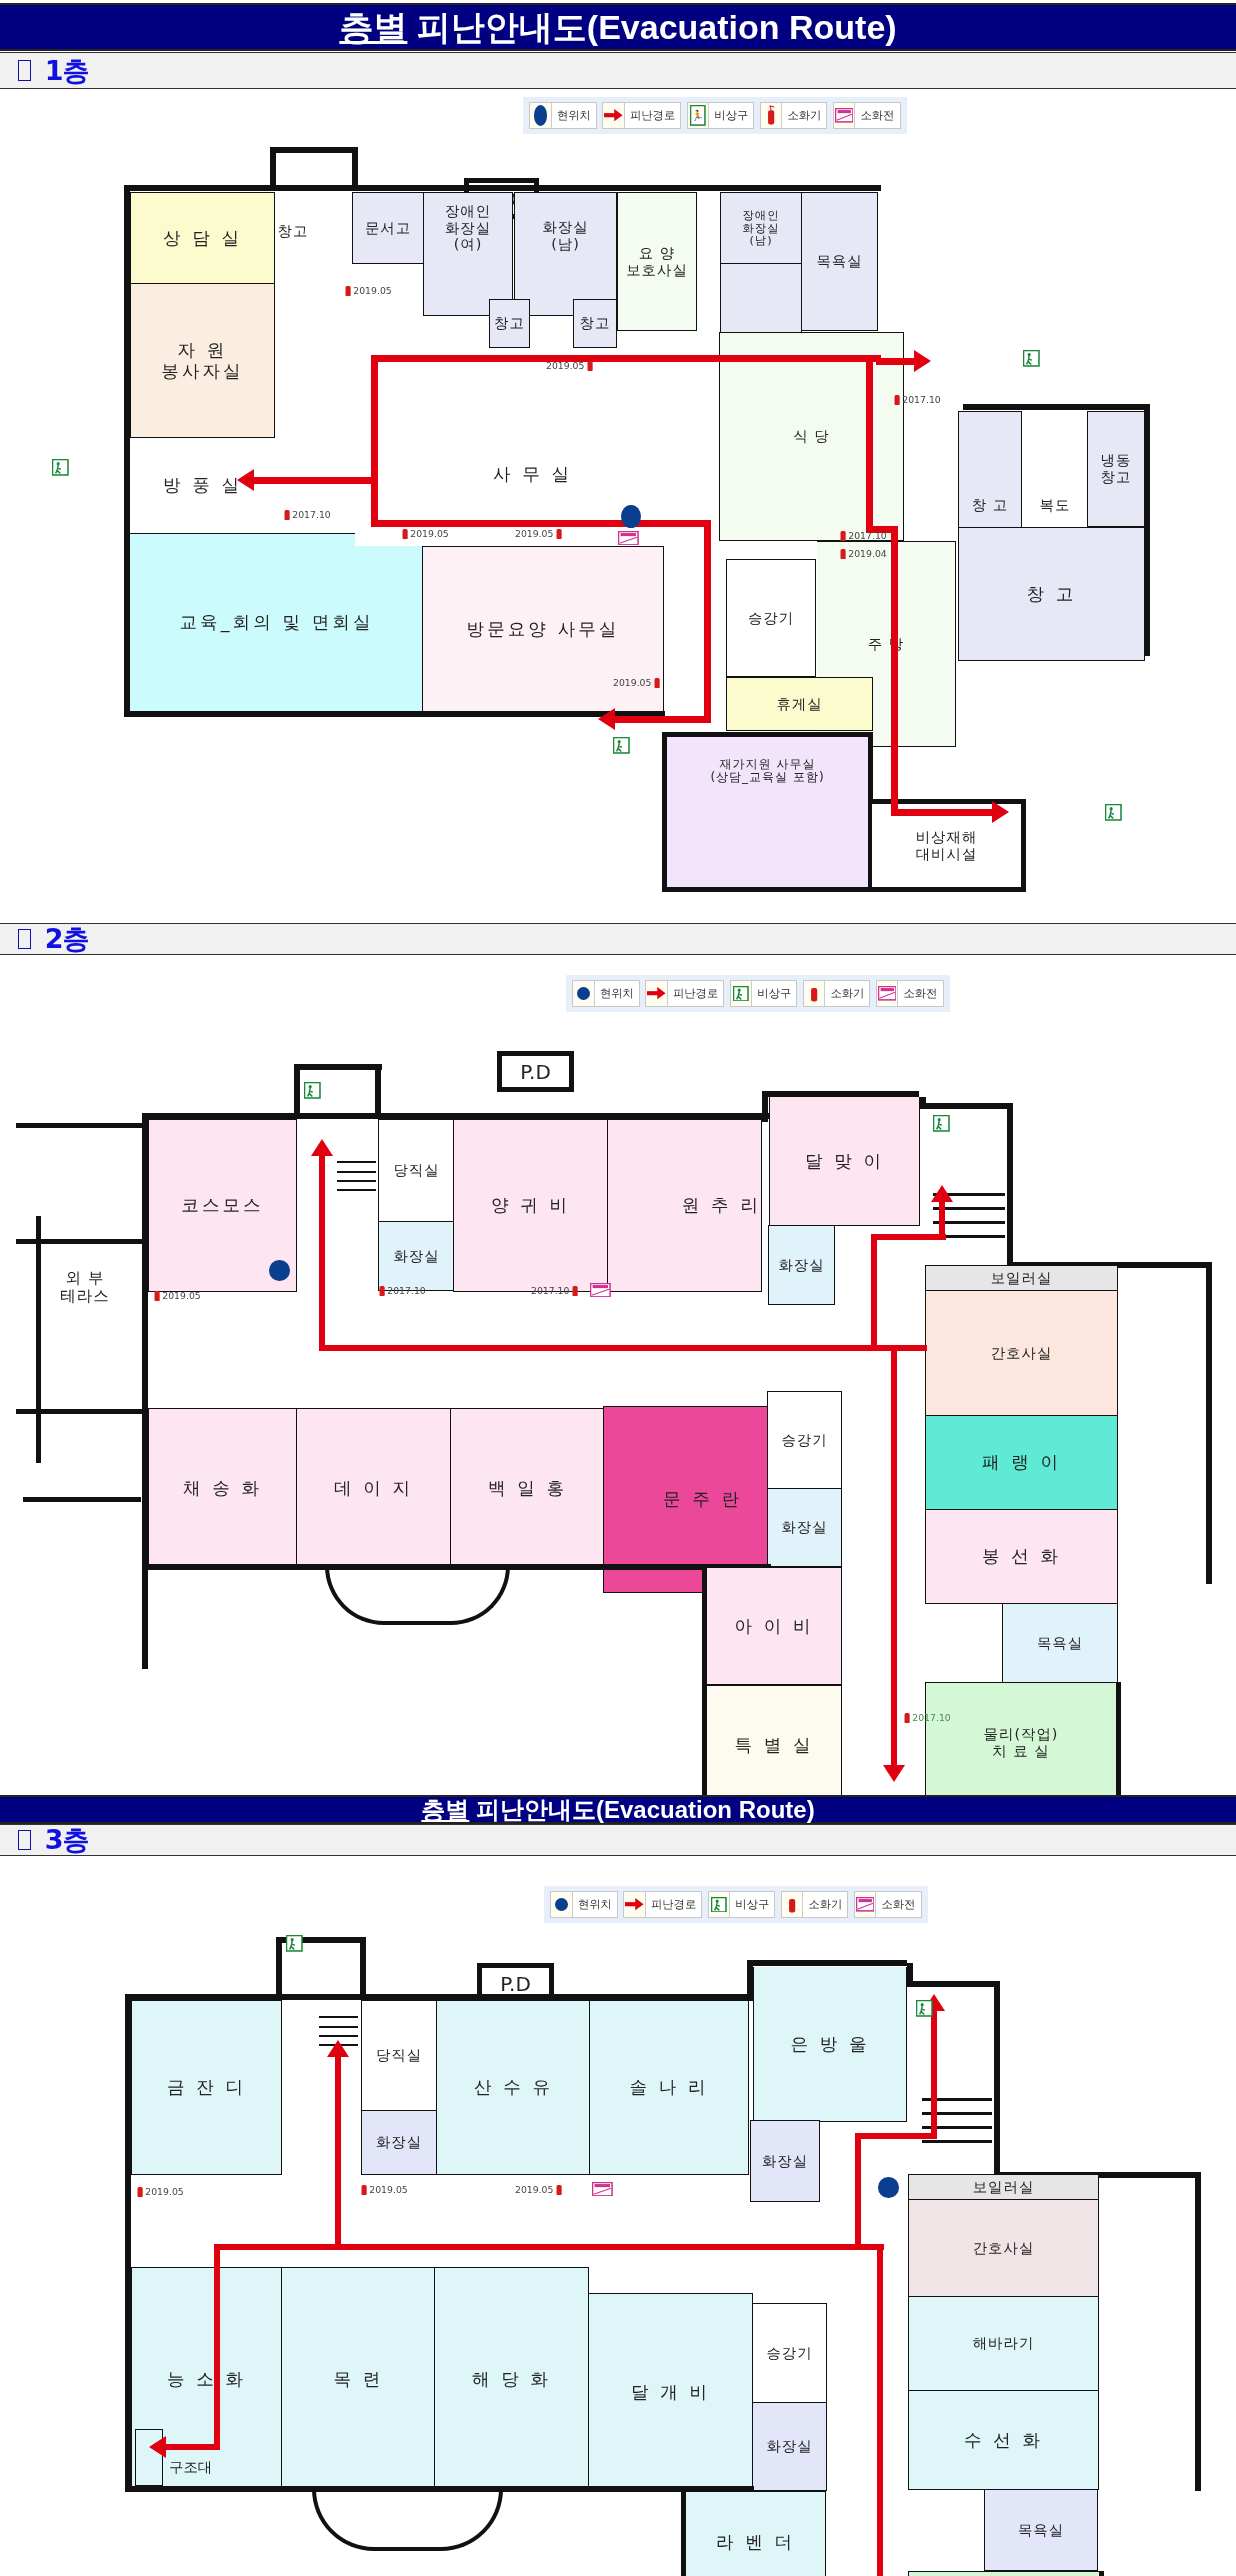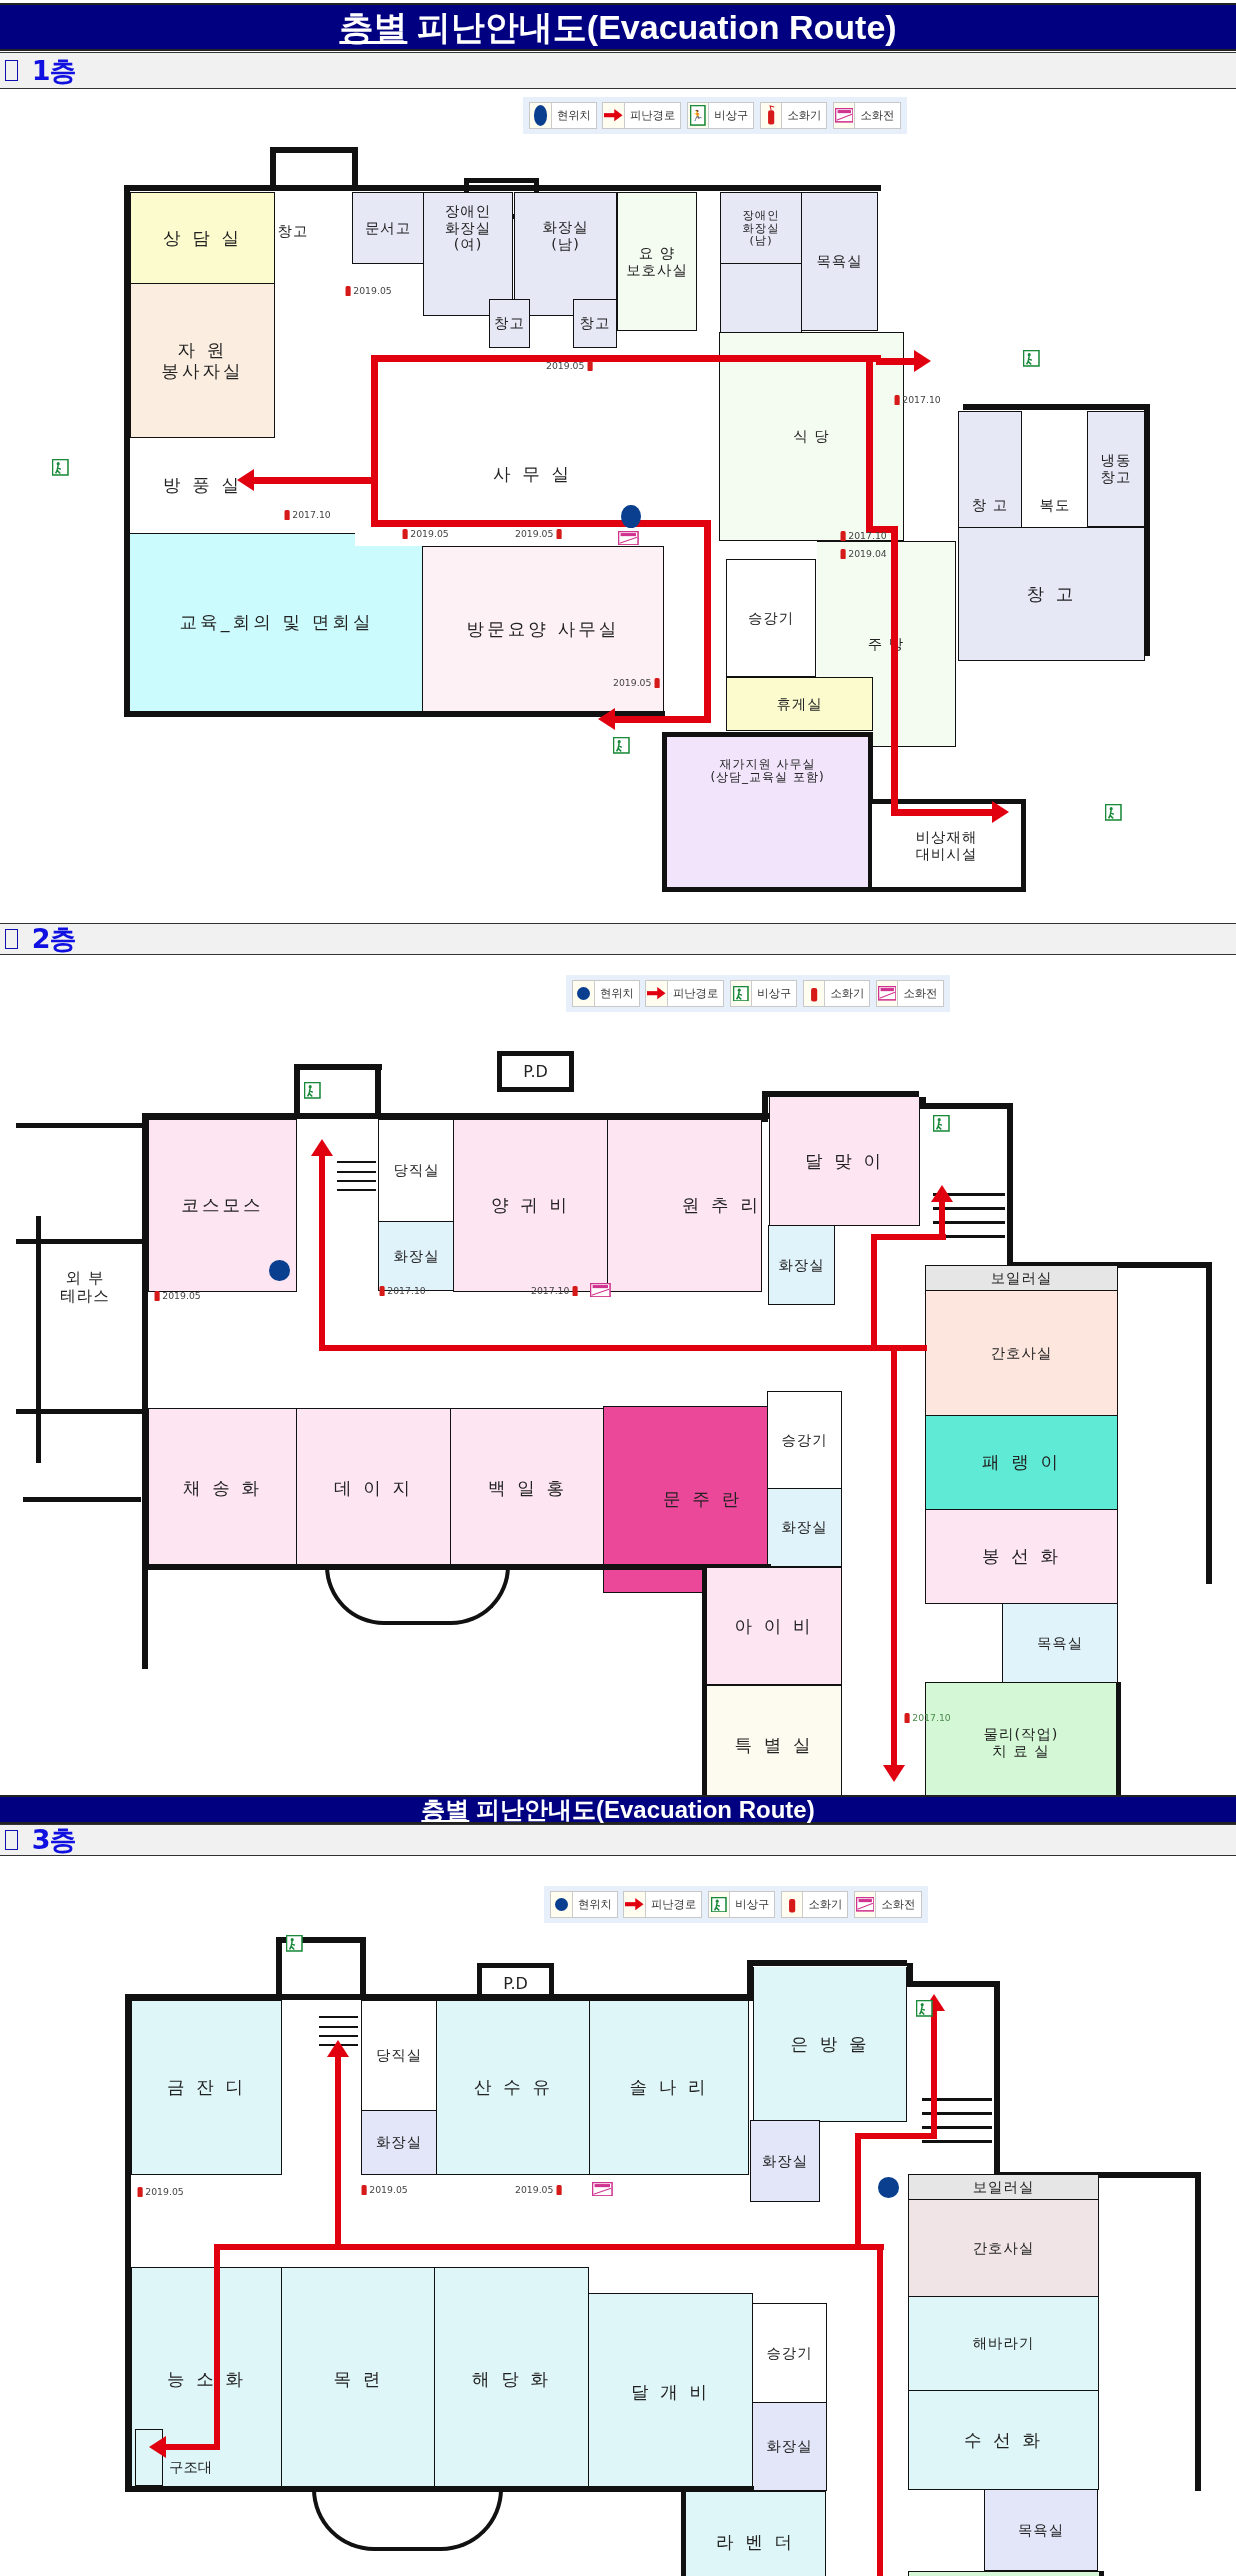--- a/index.html
+++ b/index.html
@@ -3,39 +3,39 @@
 <meta charset="utf-8">
 <style>
   * { box-sizing: border-box; margin: 0; padding: 0; }
   body { width: 1236px; height: 3606px; background: #ffffff; position: relative; overflow: hidden;
          font-family: "DejaVu Sans", "Liberation Sans", sans-serif; color: #222; }
   .abs { position: absolute; }
   .title-bar { position: absolute; left: 0; width: 1236px; background: #000080; border-top: 2.1px solid #222; border-bottom: 2.1px solid #222;
                color: #fff; font-weight: bold; text-align: center; font-family: "Liberation Sans", "DejaVu Sans", sans-serif; }
   .title-bar .u { text-decoration: underline; }
   .floor-header { position: absolute; left: 0; width: 1236px; background: #f1f1f1; border-top: 1.5px solid #333; border-bottom: 1.5px solid #333;
-                  display: flex; align-items: center; padding-left: 5px; }
+                  display: flex; align-items: center; padding-left: 18px; }
   .floor-header .box { width: 13.4px; height: 20.6px; border: 1.5px solid #1010b0; margin-right: 13.4px; }
   .floor-header .lbl { color: #1010e0; font-weight: bold; font-size: 27px; letter-spacing: -1px; }
   .legend { position: absolute; background: #e7f0fa; display: flex; gap: 5.2px; padding: 5.2px 6.2px; }
   .legend .item { display: flex; border: 0.5px solid #c8c8c8; background: #fff; height: 27px; }
   .legend .sym { width: 21.6px; background: #fffdf0; border-right: 0.5px solid #ccc; display:flex; align-items:center; justify-content:center; }
   .legend .txt { padding: 0 5.2px; display:flex; align-items:center; font-size: 11.3px; color:#333; }
   .plan { position: absolute; }
   .room { position: absolute; border: 1.5px solid #111; display: flex; align-items: center; justify-content: center; text-align: center;
           font-size: 17.5px; color: #222; line-height: 1.15; white-space: pre-line; letter-spacing: 3.1px; }
   .room.small { font-size: 14.4px; letter-spacing: 1px; }
   .wall { position: absolute; background: #111; }
   .route { position: absolute; background: #e00010; }
   .dot { position: absolute; width: 25px; height: 25px; border-radius: 50%; background: #0a3f8f; }
   .ext { position: absolute; display: flex; align-items: flex-end; gap: 2.1px; font-size: 9.3px; color: #444; }
   .ext svg { display:block; }
   .exit { position: absolute; }
   .hydrant { position: absolute; }
-  .pd { position: absolute; border: 5.2px solid #111; background:#fff; font-size: 16px; display:flex; align-items:center; justify-content:center; }
+  .pd { position: absolute; border: 5.2px solid #111; background:#fff; font-size: 20px; display:flex; align-items:center; justify-content:center; }
   .arrow-l { width:0;height:0;border-top:11.3px solid transparent;border-bottom:11.3px solid transparent;border-right:17.5px solid #e00010; position:absolute; }
   .arrow-r { width:0;height:0;border-top:11.3px solid transparent;border-bottom:11.3px solid transparent;border-left:17.5px solid #e00010; position:absolute; }
   .arrow-u { width:0;height:0;border-left:11.3px solid transparent;border-right:11.3px solid transparent;border-bottom:17.5px solid #e00010; position:absolute; }
   .arrow-d { width:0;height:0;border-left:11.3px solid transparent;border-right:11.3px solid transparent;border-top:17.5px solid #e00010; position:absolute; }
 </style>
 </head>
 <body>
 
 <div class="title-bar" style="top:3.1px;height:48px;font-size:34px;line-height:44px;">
   <span class="u">층별</span><span> 피난안내도(Evacuation Route)</span>

